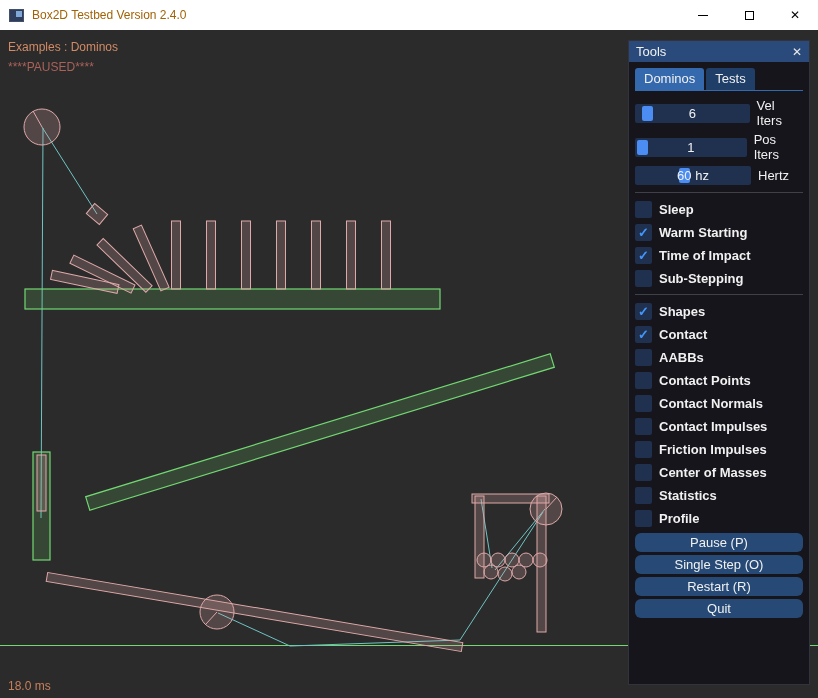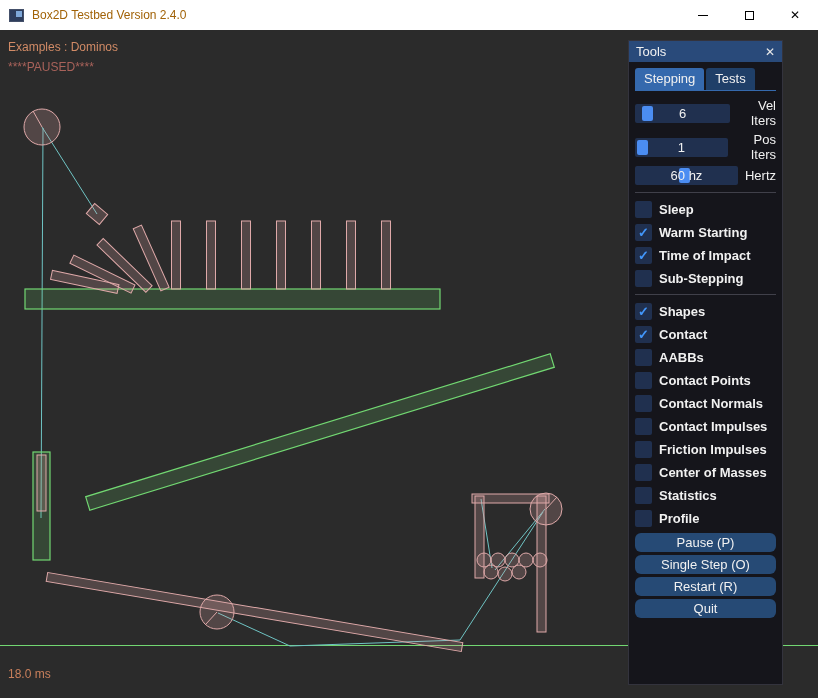--- a/index.html
+++ b/index.html
@@ -23,45 +23,45 @@
   .glyph-min{width:10px;height:1px;background:#000;display:block;}
   .glyph-max{width:9px;height:9px;border:1px solid #000;display:block;}
   .glyph-close{font-size:12px;line-height:1;}
 
   
   .canvas{position:relative;flex:1;background:var(--canvas-bg);overflow:hidden;}
   .canvas svg{position:absolute;left:0;top:0;}
   .overlay{position:absolute;font-size:12px;white-space:pre;text-align:center;}
   .ov-example{left:8px;top:10px;color:var(--text-orange);}
   .ov-paused{left:8px;top:30px;color:var(--text-paused);}
-  .ov-ms{left:8px;bottom:17px;color:var(--text-ms);}
+  .ov-ms{left:8px;bottom:5px;color:var(--text-ms);}
 
   .dyn{stroke:var(--dynamic-stroke);fill:var(--dynamic-fill);stroke-width:1;}
   .dyn-line{stroke:var(--dynamic-stroke);stroke-width:1;fill:none;}
   .stat{stroke:var(--static-stroke);fill:var(--static-fill);stroke-width:1.2;}
   .stat-line{stroke:var(--static-stroke);stroke-width:1.2;fill:none;}
   .joint-line{stroke:var(--joint);stroke-width:1;fill:none;}
 
   
-  .tools{position:absolute;left:628px;top:10px;width:155px;height:645px;background:var(--panel-bg);
+  .tools{position:absolute;left:628px;top:10px;width:182px;height:645px;background:var(--panel-bg);
          border:1px solid #33333d;color:#f1f1f1;}
   .tools-titlebar{height:21px;background:var(--panel-title);display:flex;align-items:center;
                   justify-content:space-between;padding:0 7px;font-size:13px;}
   .tools-close{font-size:12px;color:#e8e8e8;}
   .tools-body{padding:6px 6px 0 6px;}
   .tabbar{display:flex;gap:2px;border-bottom:1px solid var(--tab-active);margin-bottom:7px;}
   .tab{padding:3px 9px 4px;font-size:13px;border-radius:3px 3px 0 0;background:var(--tab-inactive);}
   .tab.active{background:var(--tab-active);}
 
   .slider-row{display:flex;align-items:center;margin-bottom:4px;}
   .slider-frame{position:relative;width:116px;height:19px;background:var(--frame-bg);border-radius:2px;
                 display:flex;align-items:center;justify-content:center;}
   .slider-grab{position:absolute;top:2px;bottom:2px;width:11px;background:var(--slider-grab);border-radius:2px;}
   .slider-value{position:relative;font-size:13px;}
-  .slider-label{margin-left:7px;font-size:13px;text-align:right;}
+  .slider-label{margin-left:7px;font-size:13px;}
 
   .sep{height:1px;background:#40404a;margin:7px 0 8px 0;}
 
   .check-row{display:flex;align-items:center;margin-bottom:6px;font-weight:bold;}
   .checkbox{width:17px;height:17px;background:var(--frame-bg);border-radius:2px;
             display:flex;align-items:center;justify-content:center;flex:0 0 17px;}
   .checkbox.checked::after{content:"✓";color:var(--accent);font-size:13px;font-weight:bold;line-height:1;}
   .check-label{margin-left:7px;font-size:13px;}
 
   .gui-btn{height:19px;background:var(--button-bg);border-radius:6px;font-size:13px;
@@ -153,21 +153,21 @@
     <div class="overlay ov-ms">18.0 ms</div>
 
     <div class="tools">
       <div class="tools-titlebar">
         <span>Tools</span>
         <span class="tools-close">✕</span>
       </div>
       <div class="tools-body">
 
         <div class="tabbar">
-          <div class="tab active">Stepping</div>
+          <div class="tab active">Dominos</div>
           <div class="tab">Tests</div>
         </div>
 
         <div class="slider-row">
           <div class="slider-frame">
             <div class="slider-grab" style="left:7px"></div>
             <span class="slider-value">6</span>
           </div>
           <span class="slider-label">Vel Iters</span>
         </div>

